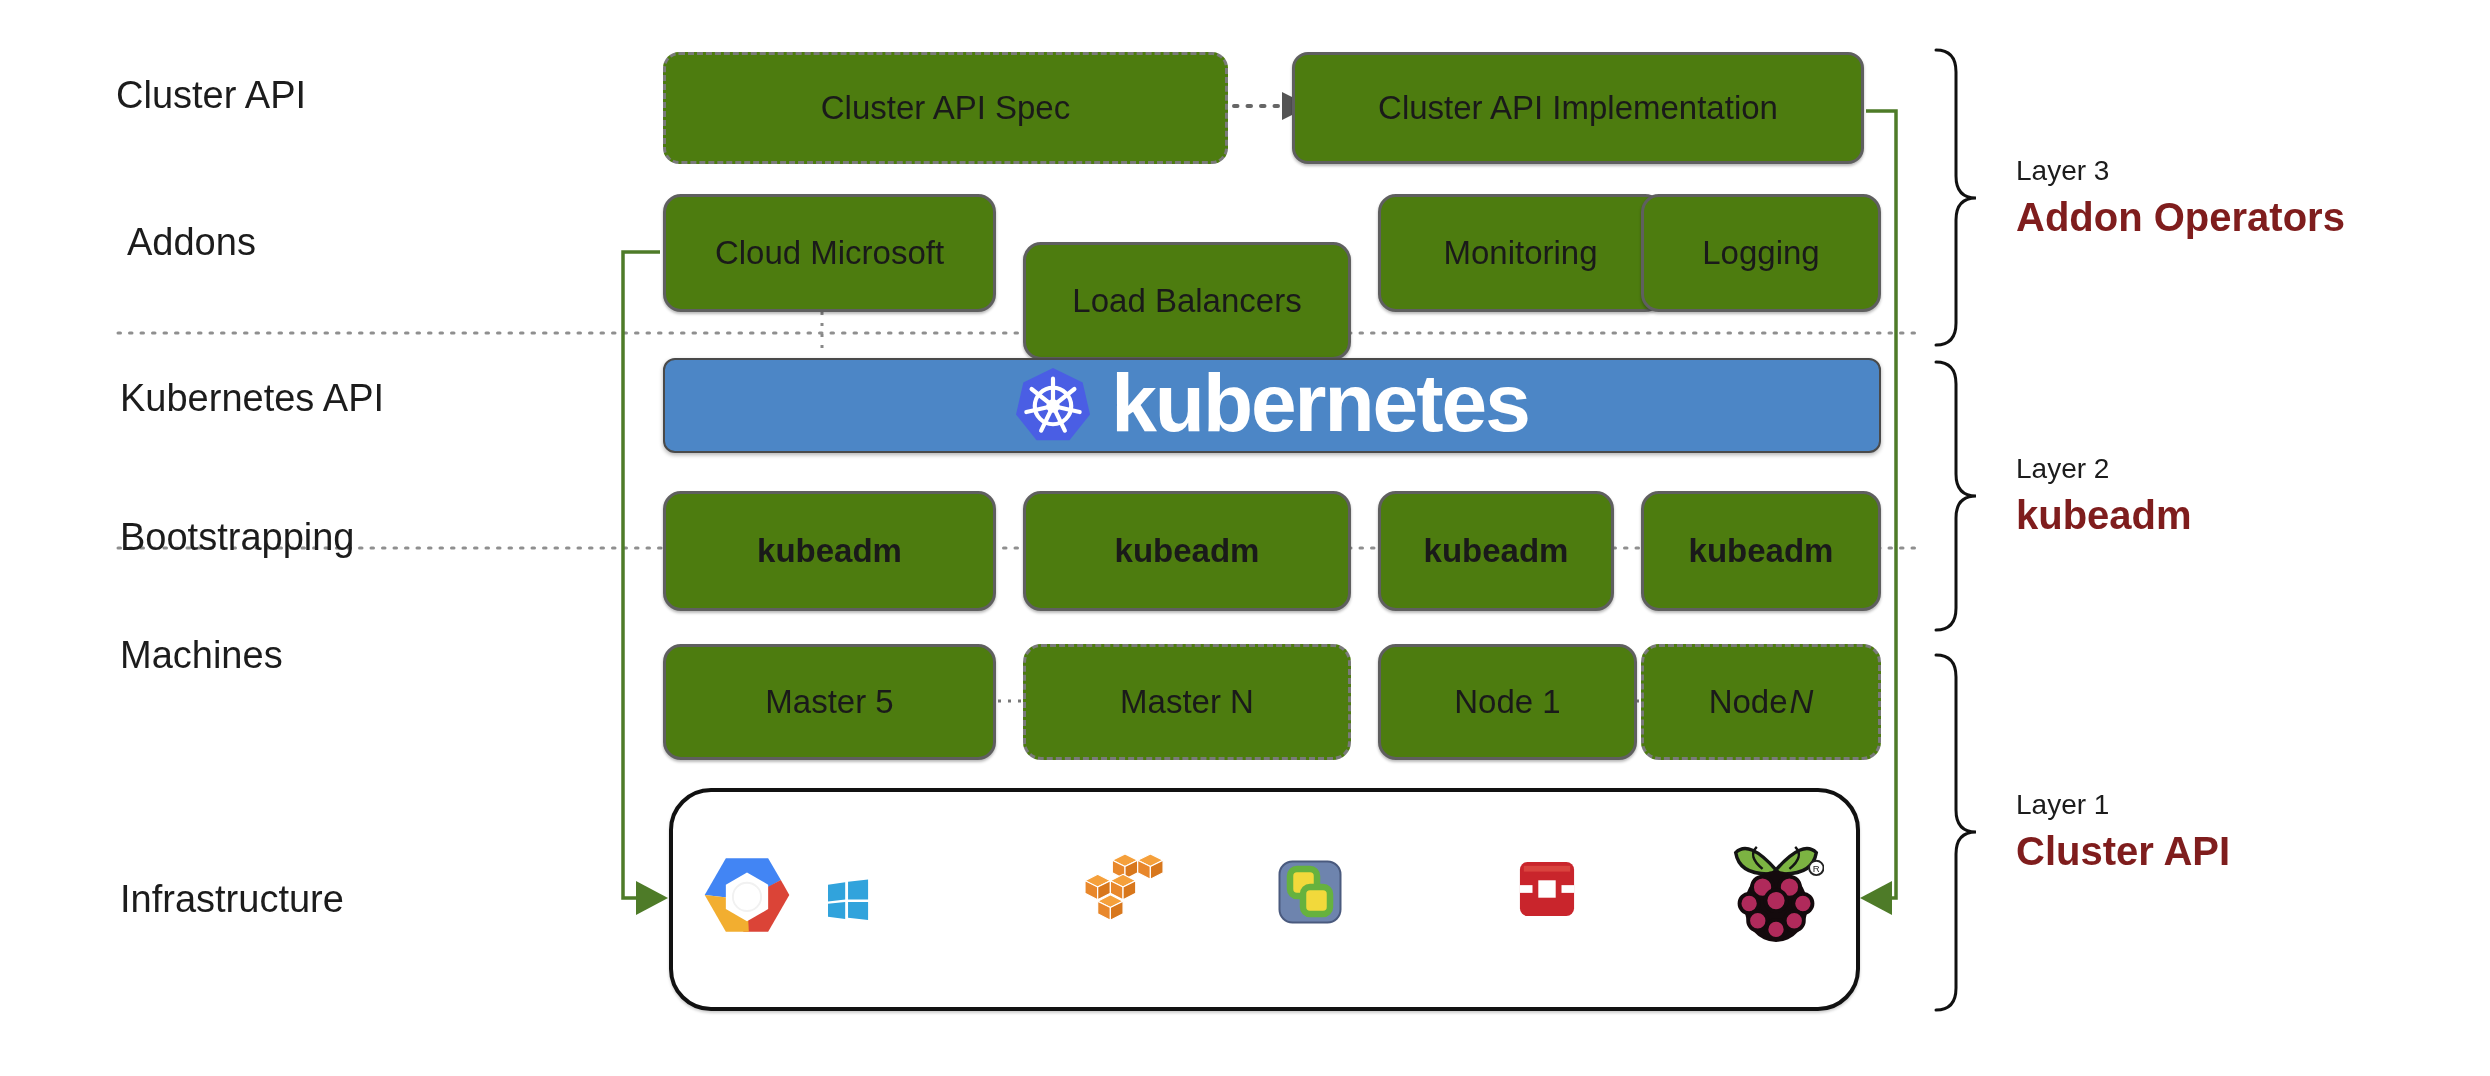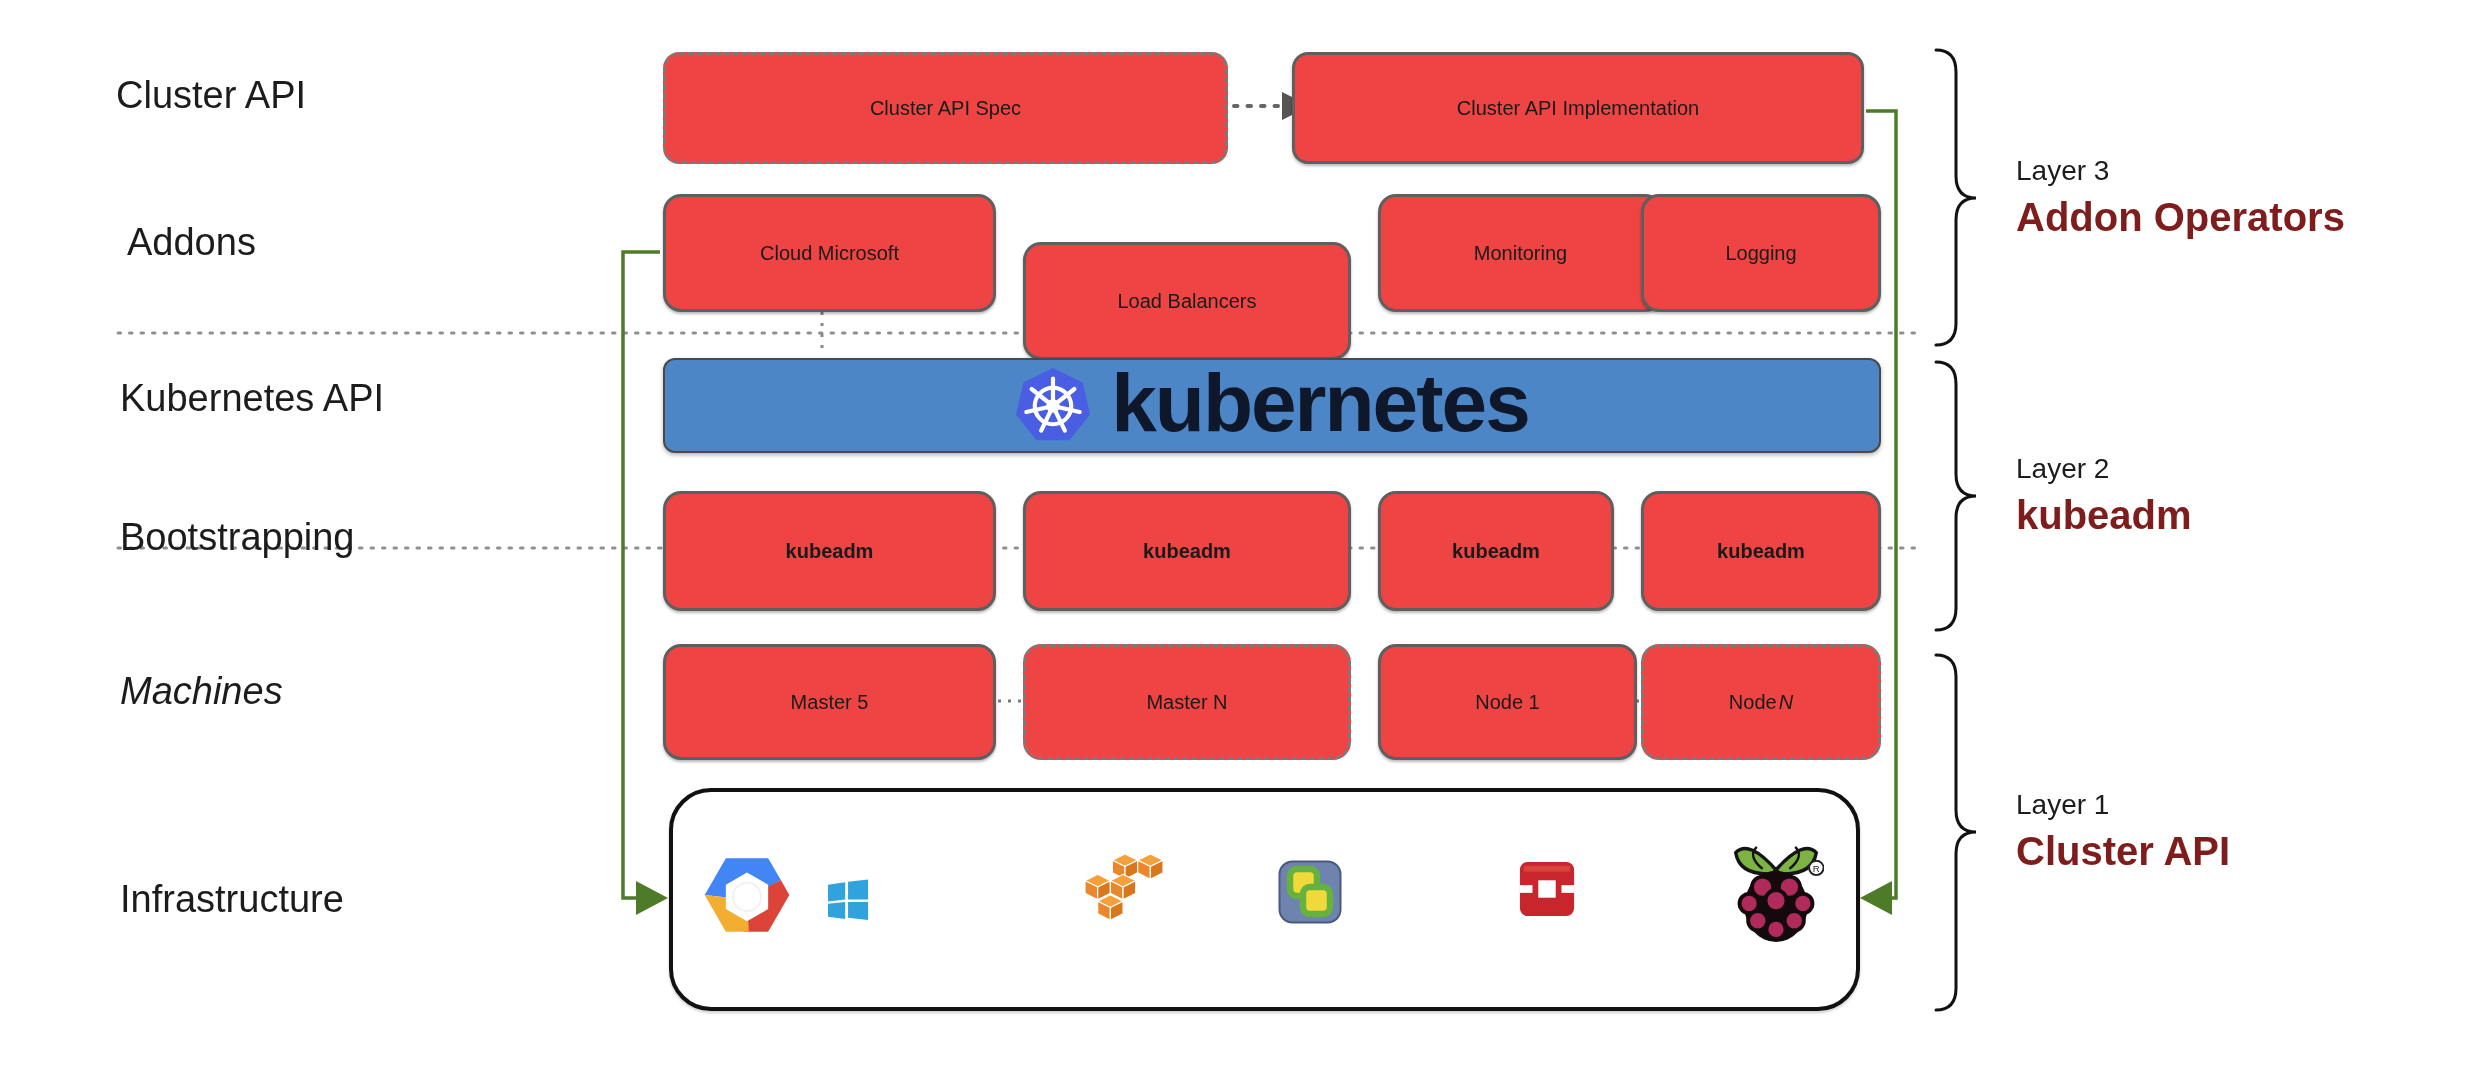--- a/index.html
+++ b/index.html
@@ -1,28 +1,28 @@
 <!DOCTYPE html>
 <html><head>
 <meta charset="utf-8">
 <style>
   html,body{margin:0;padding:0;background:#ffffff;}
   body{font-family:"Liberation Sans", sans-serif;color:#1f1f1f;}
   #stage{position:relative;width:2490px;height:1076px;background:#fff;overflow:hidden;}
   .rowlabel{position:absolute;font-size:38px;color:#1c1c1c;white-space:nowrap;}
   .box{position:absolute;display:flex;align-items:center;justify-content:center;
-       background:#ef4444;border:3px solid #5f5f5f;border-radius:18px;font-size:20px;
+       background:#4d7c0f;border:3px solid #5f5f5f;border-radius:18px;font-size:33px;
        color:#1a1a1a;box-shadow:0 2px 3px rgba(0,0,0,0.28);box-sizing:border-box;white-space:nowrap;}
   .box.dashed{border:3px dashed #7a7a7a;box-shadow:none;}
   .box.bold{font-weight:bold;}
   .banner{position:absolute;left:663px;top:358px;width:1218px;height:95px;
           background:#4C86C6;border:2px solid #4a4a4a;border-radius:12px;
           display:flex;align-items:center;justify-content:center;gap:20px;
           box-shadow:0 2px 4px rgba(0,0,0,0.3);box-sizing:border-box;}
-  .banner .wordmark{color:#0f172a;font-size:82px;font-weight:bold;letter-spacing:-2px;
+  .banner .wordmark{color:#ffffff;font-size:82px;font-weight:bold;letter-spacing:-2px;
           line-height:1;padding-bottom:6px;}
   .infra{position:absolute;left:669px;top:788px;width:1191px;height:223px;
          border:4px solid #111;border-radius:42px;background:#fff;box-sizing:border-box;
          box-shadow:0 2px 3px rgba(0,0,0,0.2);}
   .layerlabel{position:absolute;left:2016px;line-height:1.35;white-space:nowrap;}
   .layerlabel .l1{display:block;font-size:28px;color:#1c1c1c;}
   .layerlabel .l2{display:block;font-size:40px;font-weight:bold;color:#7f1d1d;}
   svg{display:block;}
   #overlay{position:absolute;left:0;top:0;z-index:1;}
   .z2{z-index:2;}
@@ -66,21 +66,21 @@
     <path d="M 1936,50 Q 1956,50 1956,72 L 1956,324 Q 1956,345 1976,345 Q 1956,345 1956,366 L 1956,323 M 1956,345 Q 1956,345 1956,345" fill="none" stroke="#111" stroke-width="3" stroke-linecap="round" opacity="0"></path>
     <path d="M 1936,50 Q 1956,50 1956,72 L 1956,176 Q 1956,198 1976,198 Q 1956,198 1956,220 L 1956,323 Q 1956,345 1936,345" fill="none" stroke="#111" stroke-width="3" stroke-linecap="round"></path>
     <path d="M 1936,362 Q 1956,362 1956,384 L 1956,474 Q 1956,496 1976,496 Q 1956,496 1956,518 L 1956,608 Q 1956,630 1936,630" fill="none" stroke="#111" stroke-width="3" stroke-linecap="round"></path>
     <path d="M 1936,655 Q 1956,655 1956,677 L 1956,810 Q 1956,832 1976,832 Q 1956,832 1956,854 L 1956,988 Q 1956,1010 1936,1010" fill="none" stroke="#111" stroke-width="3" stroke-linecap="round"></path>
   </svg>
 
   <div class="rowlabel z2" style="left:116px;top:74px;">Cluster API</div>
   <div class="rowlabel z2" style="left:127px;top:221px;">Addons</div>
   <div class="rowlabel z2" style="left:120px;top:377px;">Kubernetes API</div>
   <div class="rowlabel z2" style="left:120px;top:516px;">Bootstrapping</div>
-  <div class="rowlabel z2" style="left:120px;top:670px;font-style:italic;">Machines</div>
+  <div class="rowlabel z2" style="left:120px;top:634px;">Machines</div>
   <div class="rowlabel z2" style="left:120px;top:878px;">Infrastructure</div>
 
   <div class="box dashed z2" style="left:663px;top:52px;width:565px;height:112px;border-radius:16px;">
     <span>Cluster API Spec</span>
   </div>
   <div class="box z2" style="left:1292px;top:52px;width:572px;height:112px;border-radius:16px;">
     <span>Cluster API Implementation</span>
   </div>
 
   <div class="box z2" style="left:663px;top:194px;width:333px;height:118px;">

